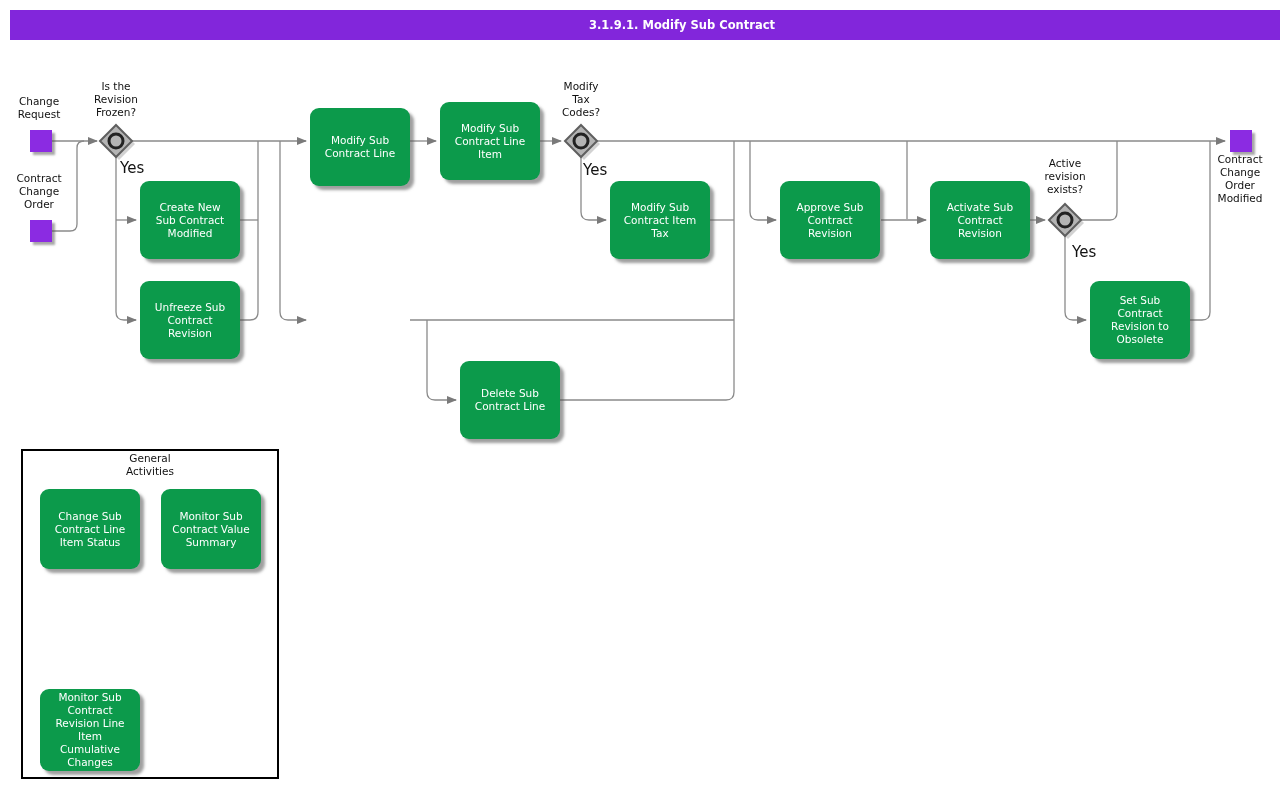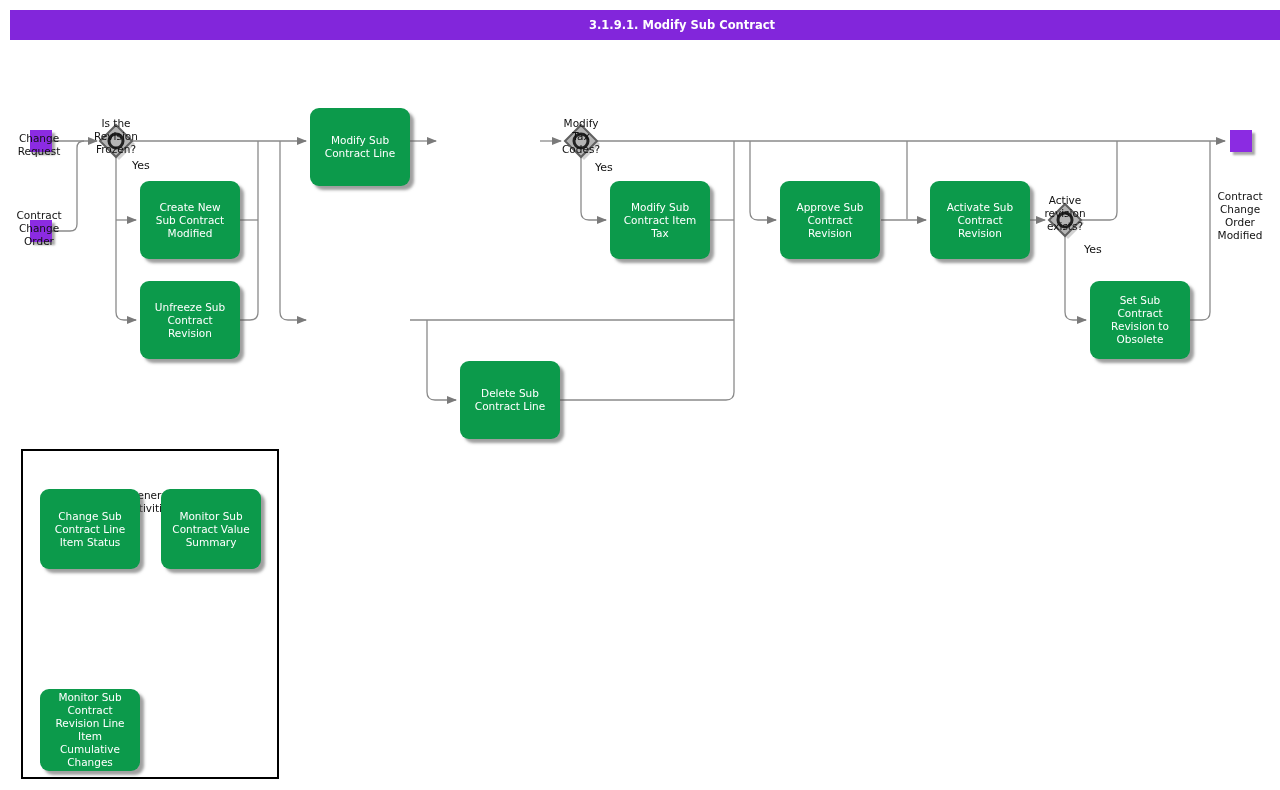--- a/index.html
+++ b/index.html
@@ -20,23 +20,22 @@
     padding:0 9px; box-sizing:border-box; box-shadow:4px 4px 3px rgba(80,80,80,.55);
     cursor:pointer;
   }
   .event {
     position:absolute; width:22px; height:22px; background:#8B2BE2;
     box-shadow:3px 3px 2px rgba(80,80,80,.5); cursor:pointer;
   }
   .lbl {
     position:absolute; font-size:10.5px; line-height:13px; color:#111111;
     text-align:center;
-    margin-top:37px;
   }
-  .yes { position:absolute; font-size:11px; color:#111111;margin-left:12px; }
+  .yes { position:absolute; font-size:15px; color:#111111; }
   .ga-box {
     position:absolute; left:21px; top:449px; width:258px; height:330px;
     border:2px solid #000000; background:#ffffff; box-sizing:border-box;
   }
 </style>
 </head>
 <body>
 
 <div id="canvas">
 
@@ -108,20 +107,23 @@
 
   <div class="lbl" style="left:556px;top:80px;width:50px">Modify Tax Codes?</div>
   <div class="yes" style="left:583px;top:161px">Yes</div>
 
   <div class="lbl" style="left:1036px;top:157px;width:58px">Active revision exists?</div>
   <div class="yes" style="left:1072px;top:243px">Yes</div>
 
   <div class="task" style="left:310px;top:108px">
     <span>Modify Sub Contract Line</span>
   </div>
+  <div class="task" style="left:440px;top:102px">
+    <span>Modify Sub Contract Line Item</span>
+  </div>
   <div class="task" style="left:140px;top:181px">
     <span>Create New Sub Contract Modified</span>
   </div>
   <div class="task" style="left:140px;top:281px">
     <span>Unfreeze Sub Contract Revision</span>
   </div>
   <div class="task" style="left:610px;top:181px">
     <span>Modify Sub Contract Item Tax</span>
   </div>
   <div class="task" style="left:460px;top:361px">

